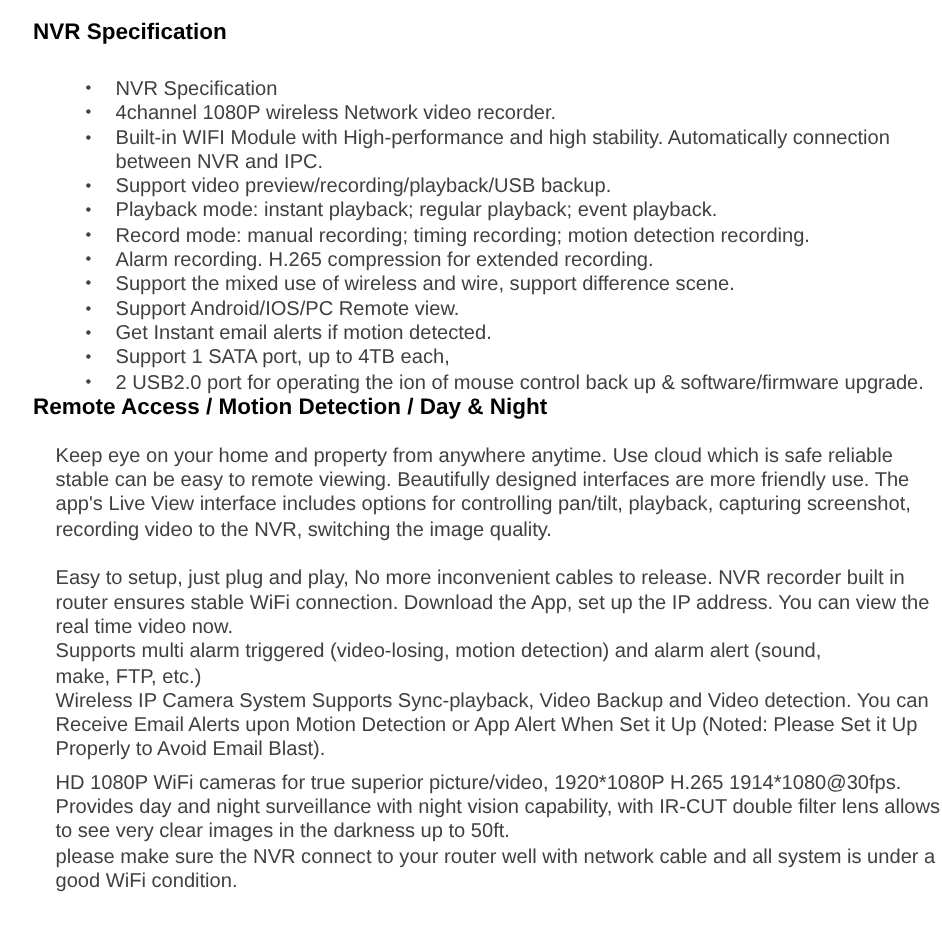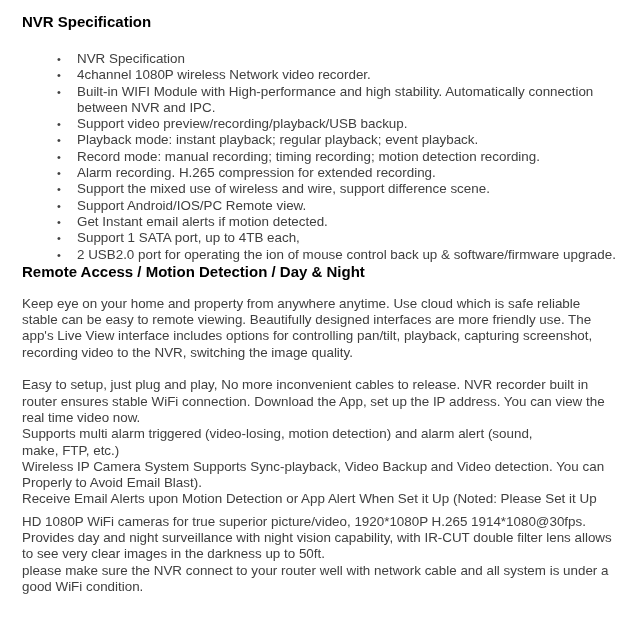--- a/index.html
+++ b/index.html
@@ -30,21 +30,21 @@
   .bullet-marker {
     flex: 0 0 20px;
     margin-left: 35px;
     font-size: 11px;
     line-height: 16.3px;
     color: #404040;
   }
   .bullet-text { flex: 1 1 auto; min-width: 0; }
   .line { white-space: nowrap; }
   .heading-remote { }
-  .para { margin-top: 16.3px; }
+  .para { margin-top: 16.3px; margin-left: 15px; }
   .para.p1 { margin-top: 15px; }
   .para.p3 { margin-top: 6px; }
 </style>
 </head>
 <body>
 
 <div class="doc">
 
   <div class="heading">NVR Specification</div>
 
@@ -133,22 +133,22 @@
         <div class="line">app's Live View interface includes options for controlling pan/tilt, playback, capturing screenshot,</div>
         <div class="line">recording video to the NVR, switching the image quality.</div>
       </div>
       <div class="para p2">
         <div class="line">Easy to setup, just plug and play, No more inconvenient cables to release. NVR recorder built in</div>
         <div class="line">router ensures stable WiFi connection. Download the App, set up the IP address. You can view the</div>
         <div class="line">real time video now.</div>
         <div class="line">Supports multi alarm triggered (video-losing, motion detection) and alarm alert (sound,</div>
         <div class="line">make, FTP, etc.)</div>
         <div class="line">Wireless IP Camera System Supports Sync-playback, Video Backup and Video detection. You can</div>
+        <div class="line">Receive Email Alerts upon Motion Detection or App Alert When Set it Up (Noted: Please Set it Up</div>
         <div class="line">Properly to Avoid Email Blast).</div>
-        <div class="line">Receive Email Alerts upon Motion Detection or App Alert When Set it Up (Noted: Please Set it Up</div>
       </div>
       <div class="para p3">
         <div class="line">HD 1080P WiFi cameras for true superior picture/video, 1920*1080P H.265 1914*1080@30fps.</div>
         <div class="line">Provides day and night surveillance with night vision capability, with IR-CUT double filter lens allows</div>
         <div class="line">to see very clear images in the darkness up to 50ft.</div>
         <div class="line">please make sure the NVR connect to your router well with network cable and all system is under a</div>
         <div class="line">good WiFi condition.</div>
       </div>
     </div>
 

